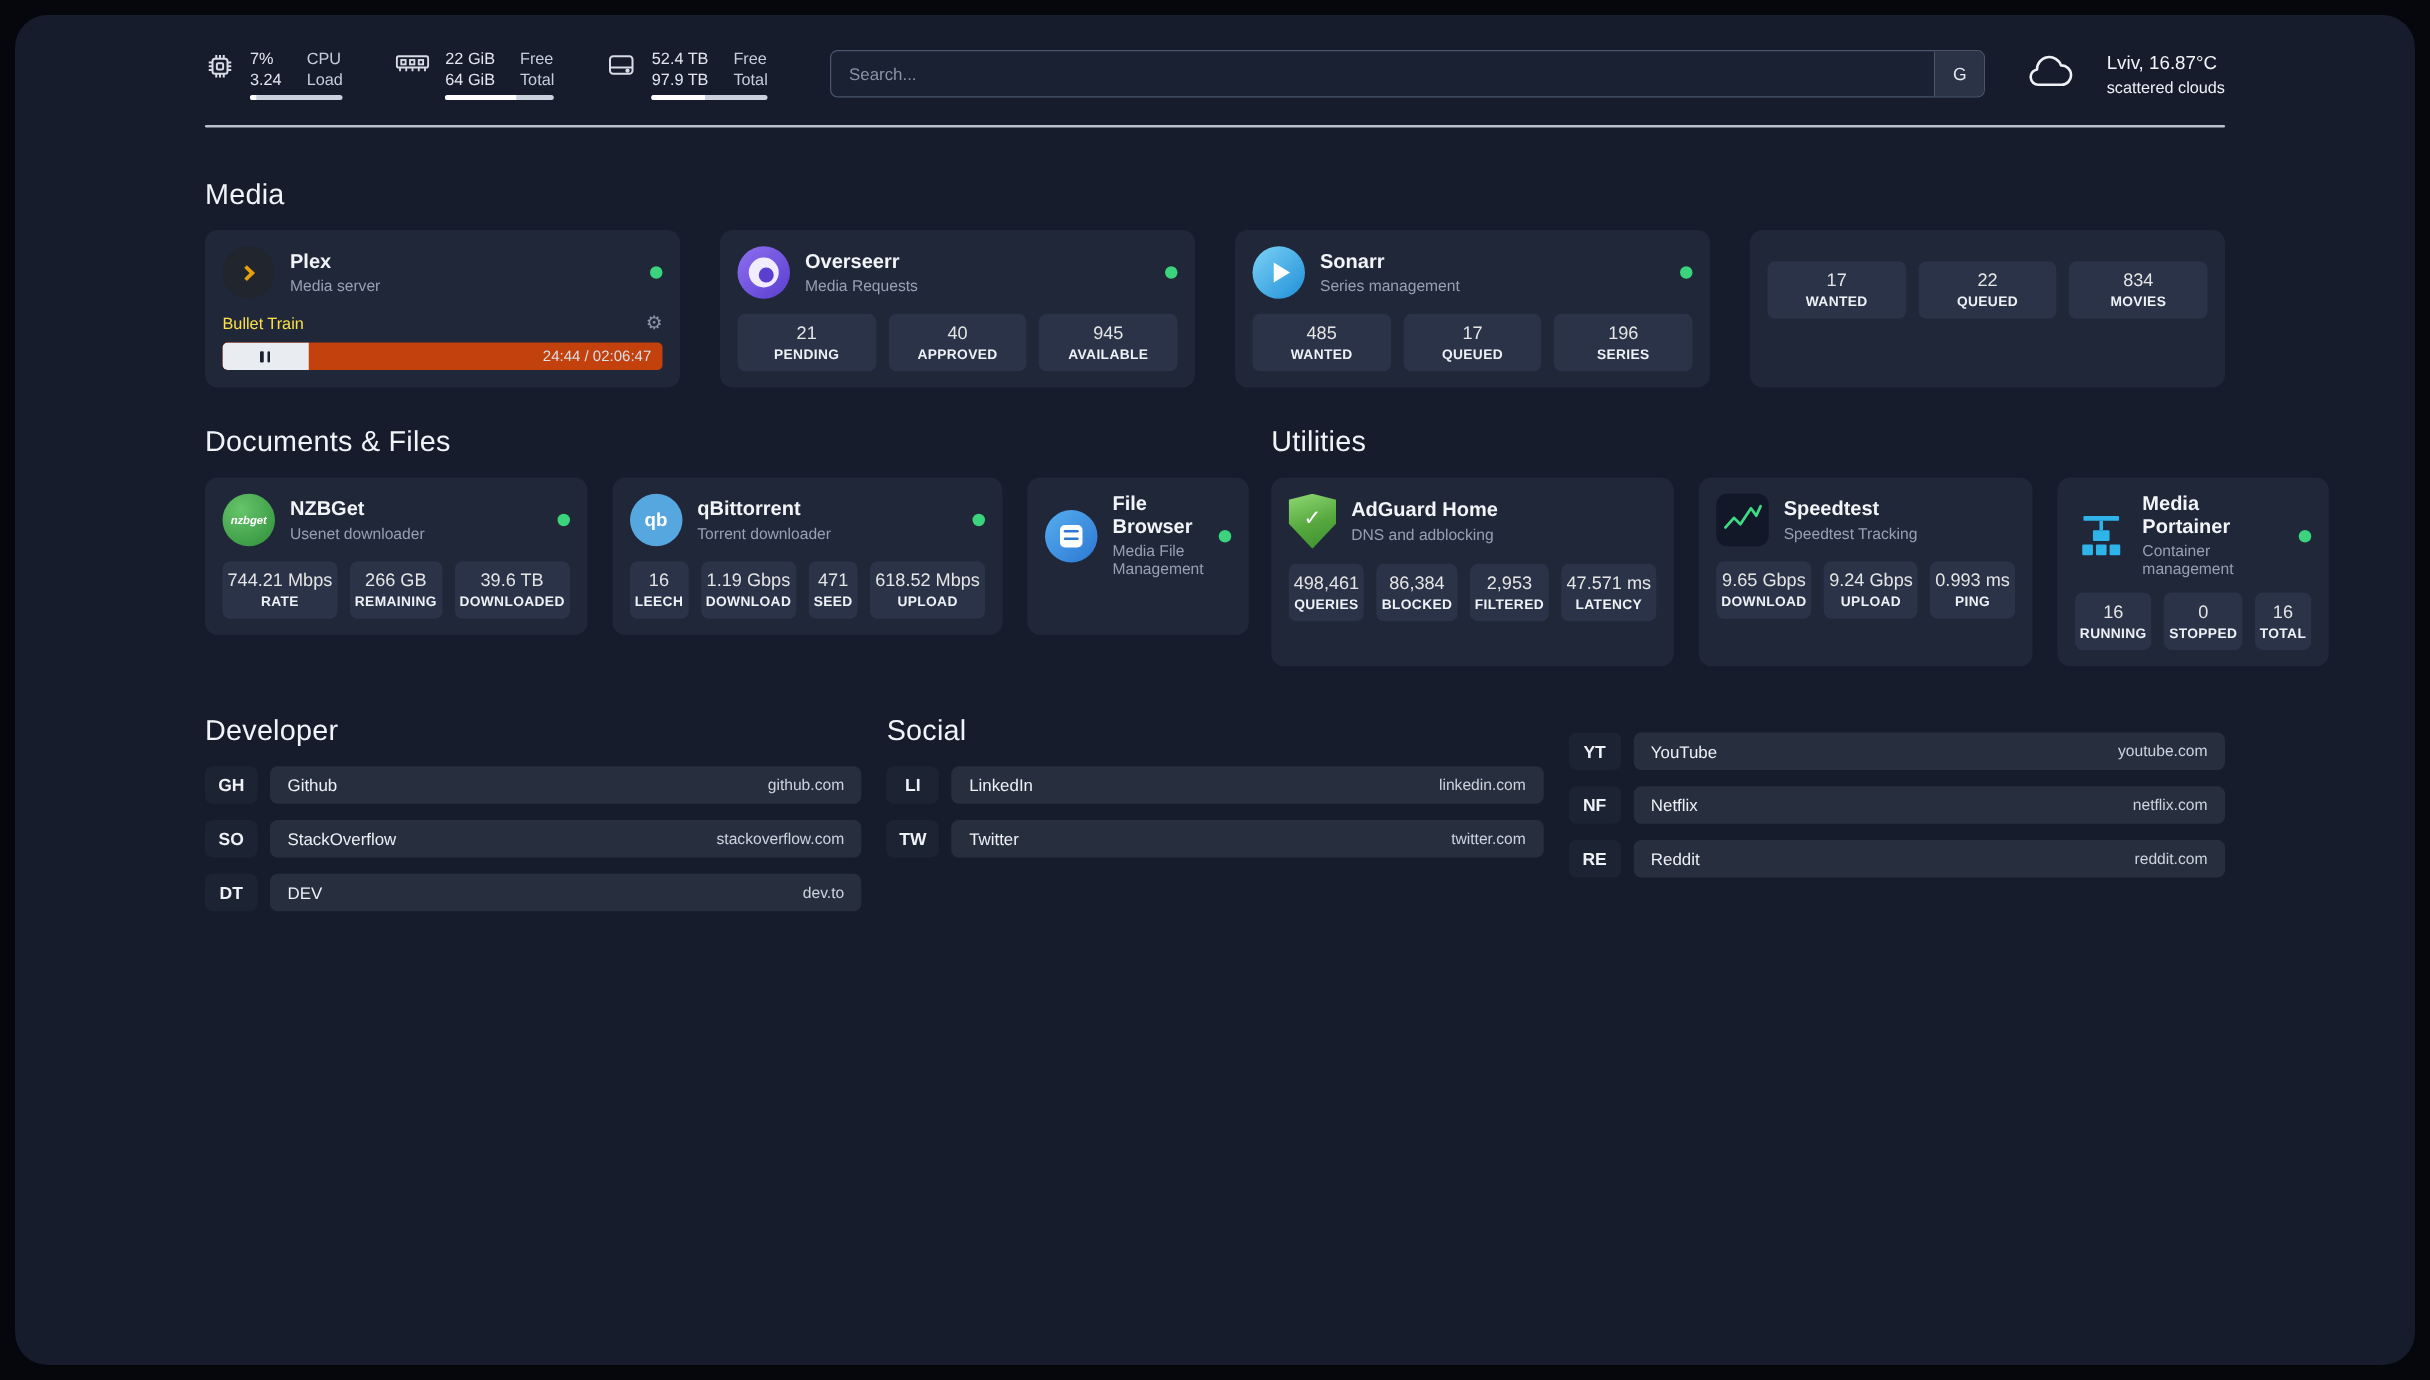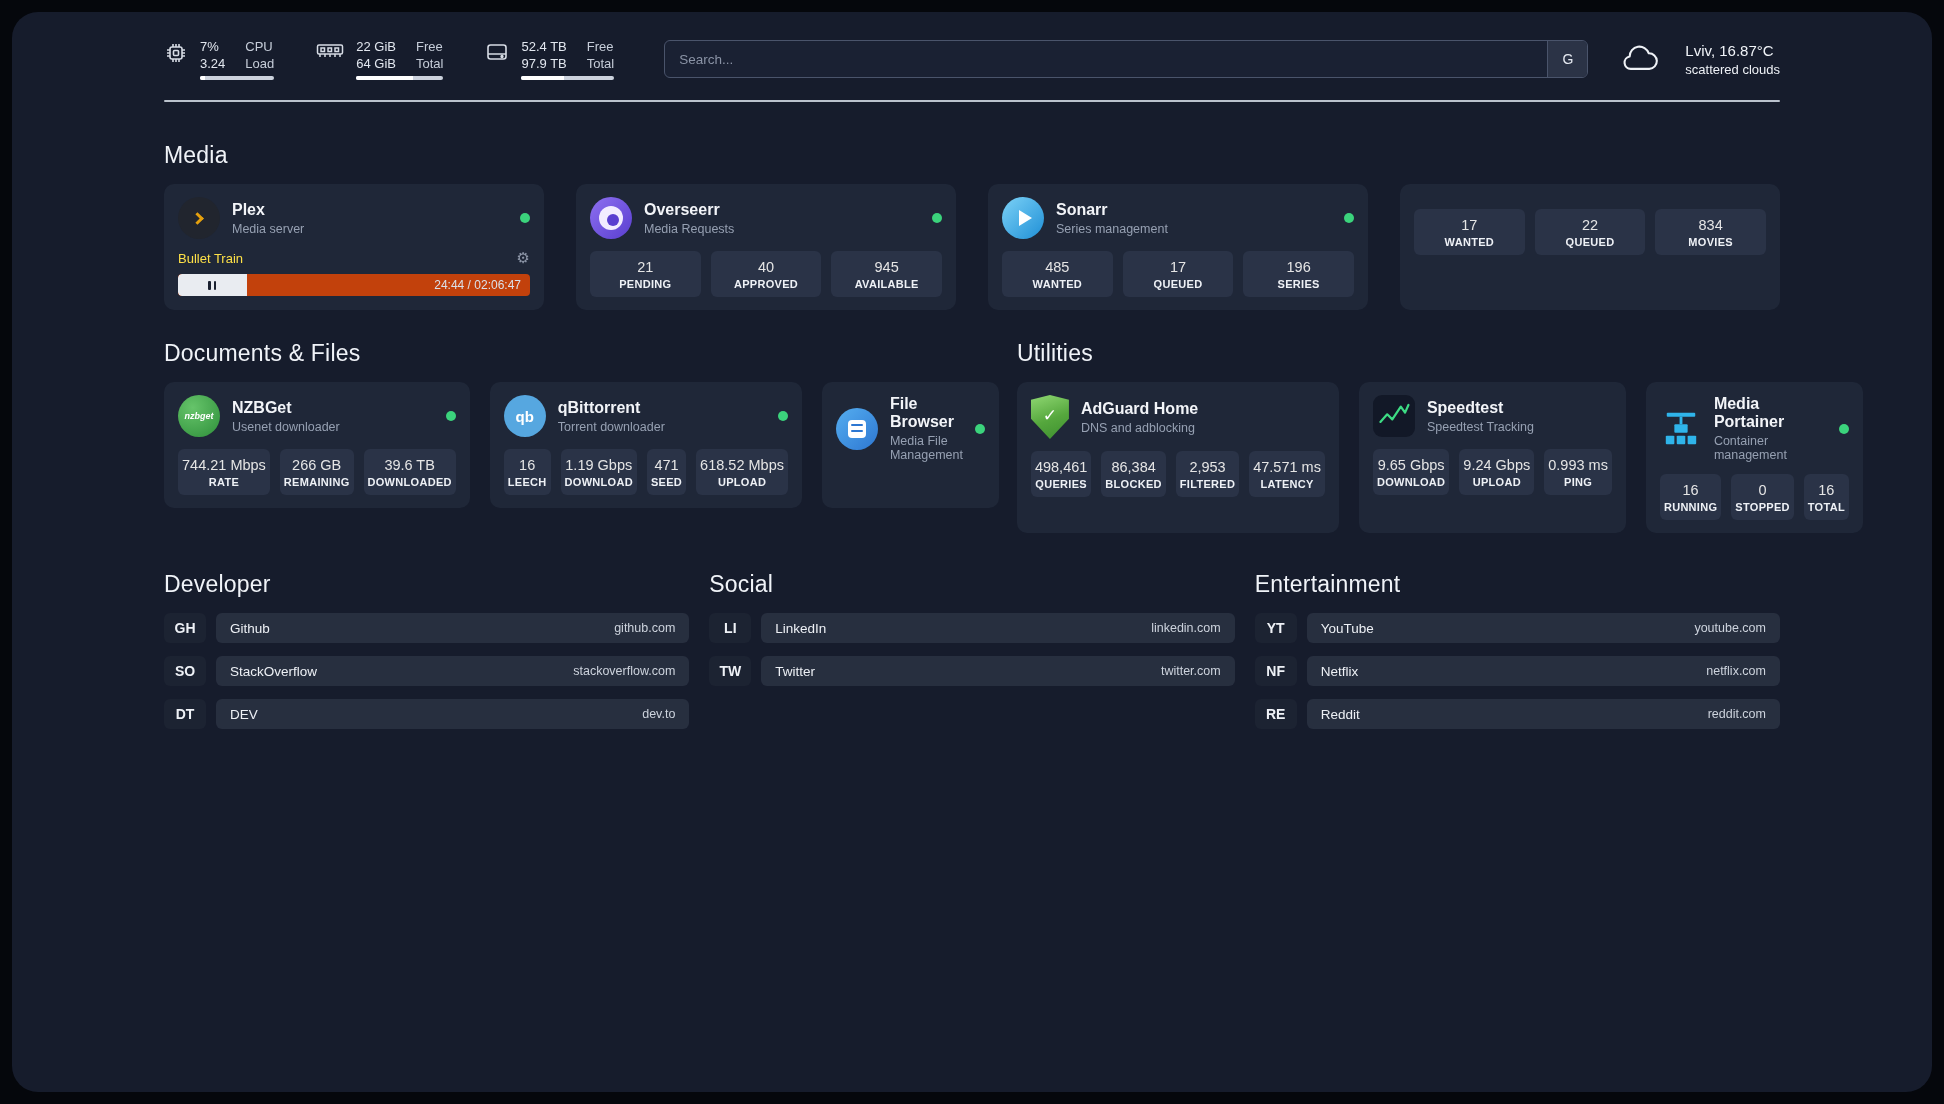--- a/index.html
+++ b/index.html
@@ -531,21 +531,20 @@
             <span class="abbr">TW</span>
             <div class="pill">
               <span class="name">Twitter</span>
               <span class="url">twitter.com</span>
             </div>
           </div>
         </div>
       </div>
 
       <div>
-        <div class="section-heading">Entertainment</div>
         <div class="link-rows">
           <div class="link-row">
             <span class="abbr">YT</span>
             <div class="pill">
               <span class="name">YouTube</span>
               <span class="url">youtube.com</span>
             </div>
           </div>
           <div class="link-row">
             <span class="abbr">NF</span>

